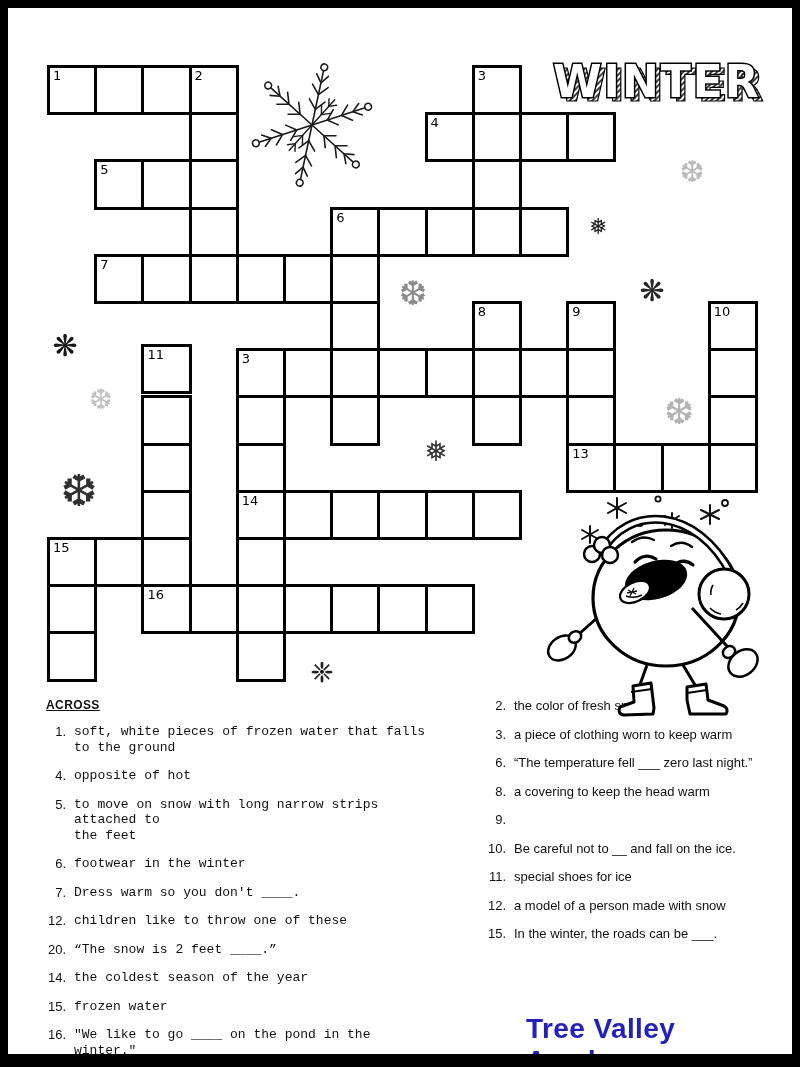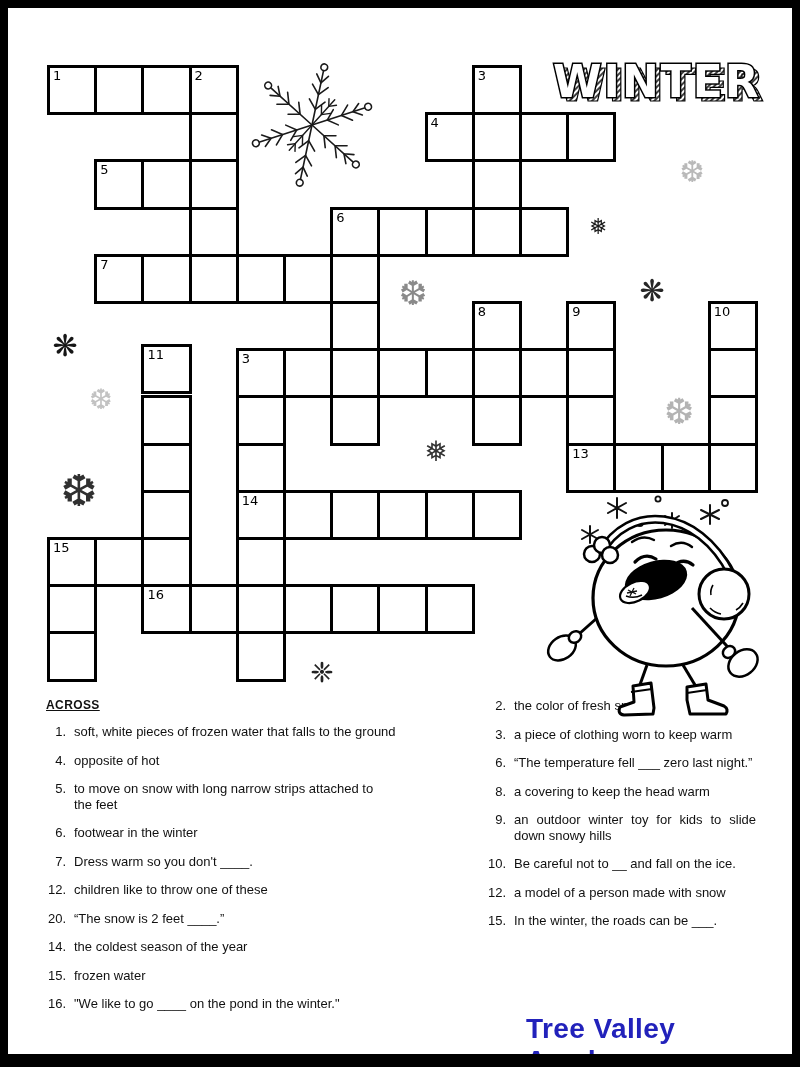--- a/index.html
+++ b/index.html
@@ -16,21 +16,21 @@
   
   .clues{position:absolute;z-index:5;}
   .clues-across{left:44px;top:698px;width:420px;}
   .clues-down{left:484px;top:698px;width:300px;}
   .clue-heading{font-size:12px;font-weight:bold;text-decoration:underline;
                 letter-spacing:.4px;margin:0 0 12px 2px;}
   .clues-down .clue-heading{margin-bottom:16px;}
   .clue{display:flex;margin-bottom:13px;font-size:13px;line-height:15.5px;}
   .clue-num{flex:0 0 22px;text-align:right;margin-right:8px;}
   .clue-text{white-space:pre-line;}
-  .clues-across .clue-text{width:360px;}
+  .clues-across .clue-text{width:360px;font-family:Liberation Mono, monospace;}
   .clues-down .clue-text{width:242px;text-align:justify;}
   
   .flake{position:absolute;transform:translate(-50%,-50%);line-height:1;z-index:2;
          font-family:"DejaVu Sans",sans-serif;}
   .big-flake{position:absolute;left:249px;top:62px;z-index:2;}
   .snowman{position:absolute;left:540px;top:490px;z-index:6;}
   .title-svg{position:absolute;left:551px;top:50px;z-index:4;}
   .title-svg text{font-family:"DejaVu Sans",sans-serif;font-weight:bold;
                   font-size:44px;letter-spacing:2px;}
   .brand{position:absolute;left:526px;top:1013px;font-size:28px;font-weight:bold;
@@ -317,27 +317,30 @@
         <div class="clue">
           <span class="clue-num">6.</span>
           <span class="clue-text">“The temperature fell ___ zero last night.”</span>
         </div>
         <div class="clue">
           <span class="clue-num">8.</span>
           <span class="clue-text">a covering to keep the head warm</span>
         </div>
         <div class="clue">
           <span class="clue-num">9.</span>
-          <span class="clue-text">an outdoor winter toy for kids to slide down snowy hills</span>
         </div>
         <div class="clue">
           <span class="clue-num">10.</span>
           <span class="clue-text">Be careful not to __ and fall on the ice.</span>
         </div>
         <div class="clue">
+          <span class="clue-num">11.</span>
+          <span class="clue-text">special shoes for ice</span>
+        </div>
+        <div class="clue">
           <span class="clue-num">12.</span>
           <span class="clue-text">a model of a person made with snow</span>
         </div>
         <div class="clue">
           <span class="clue-num">15.</span>
           <span class="clue-text">In the winter, the roads can be ___.</span>
         </div>
       </div>
   </div>
 

